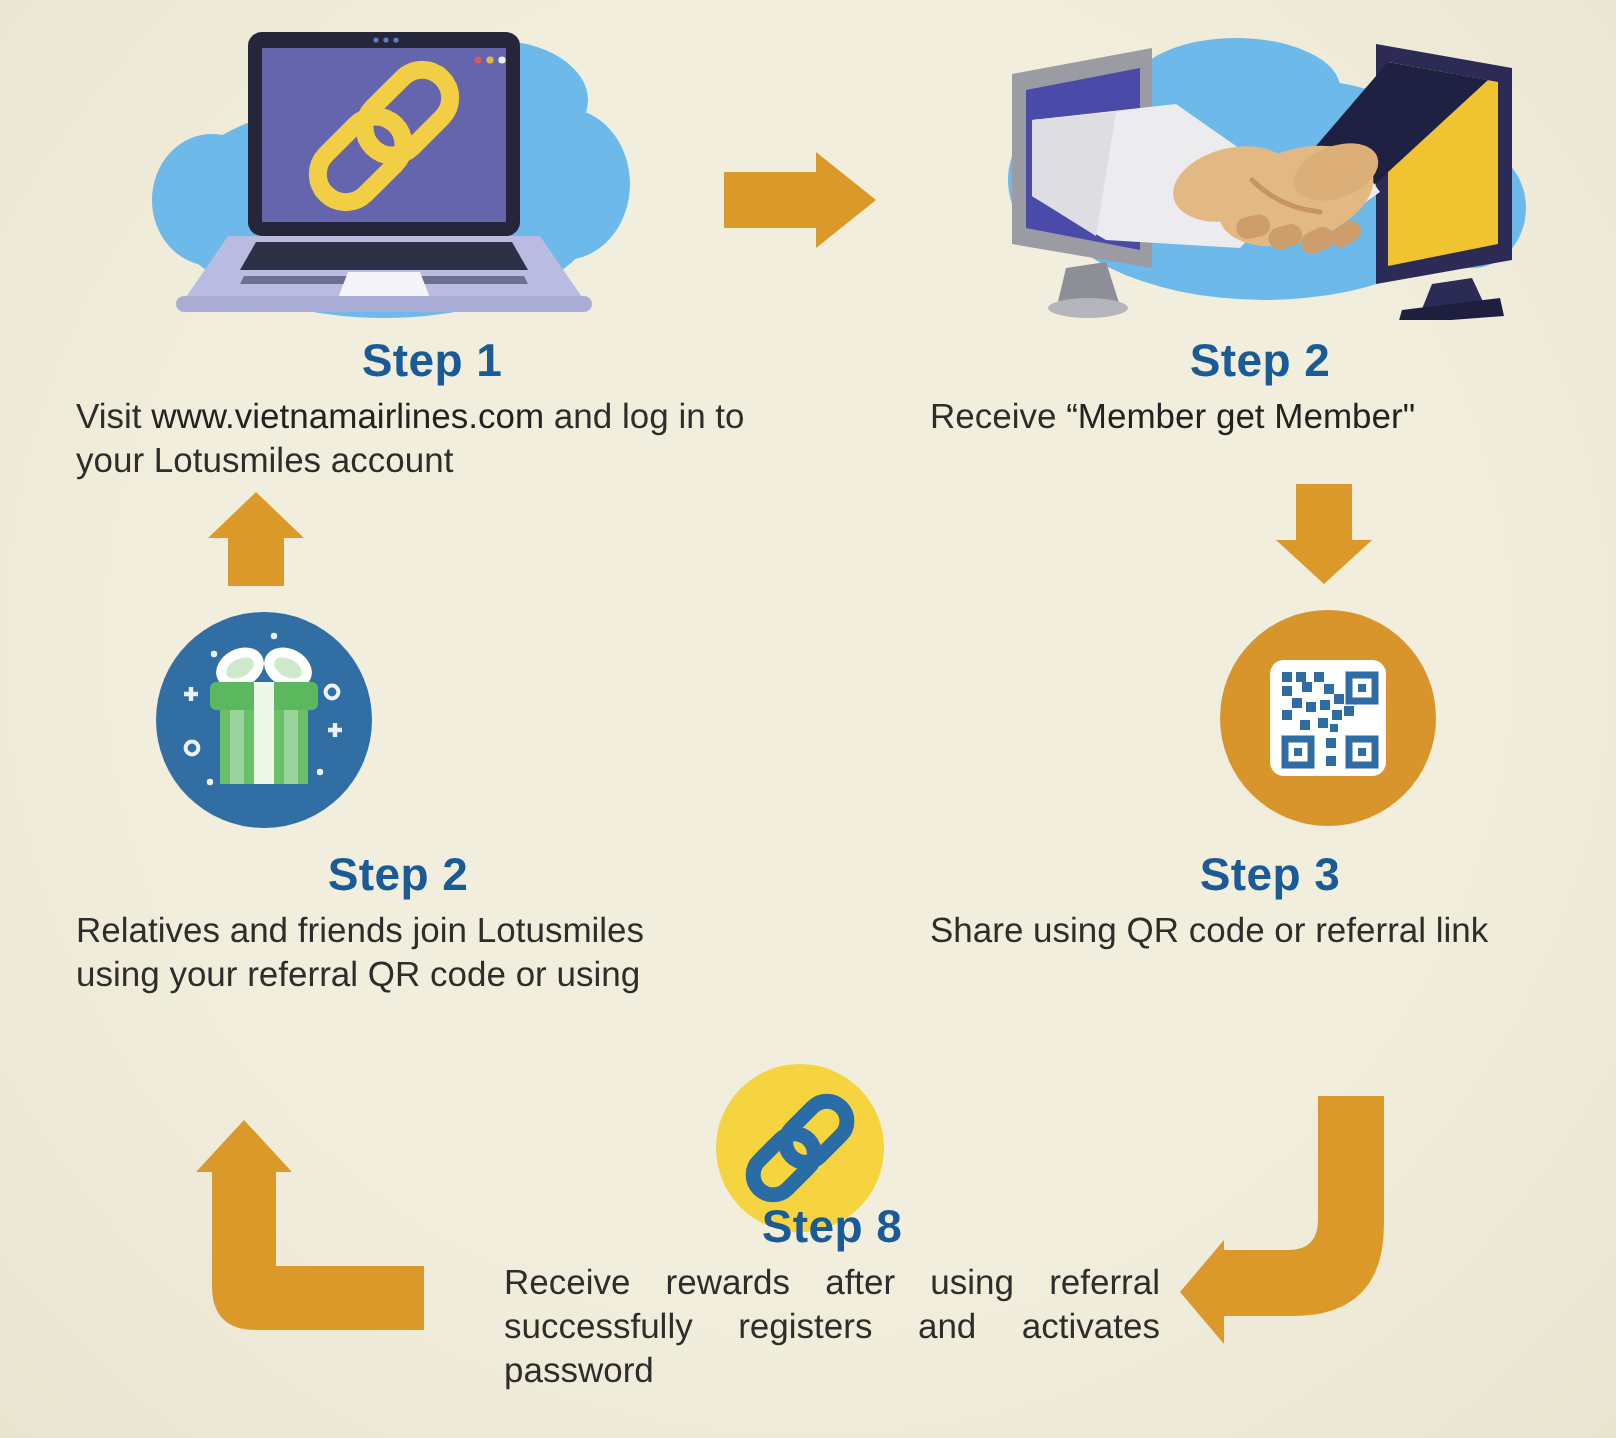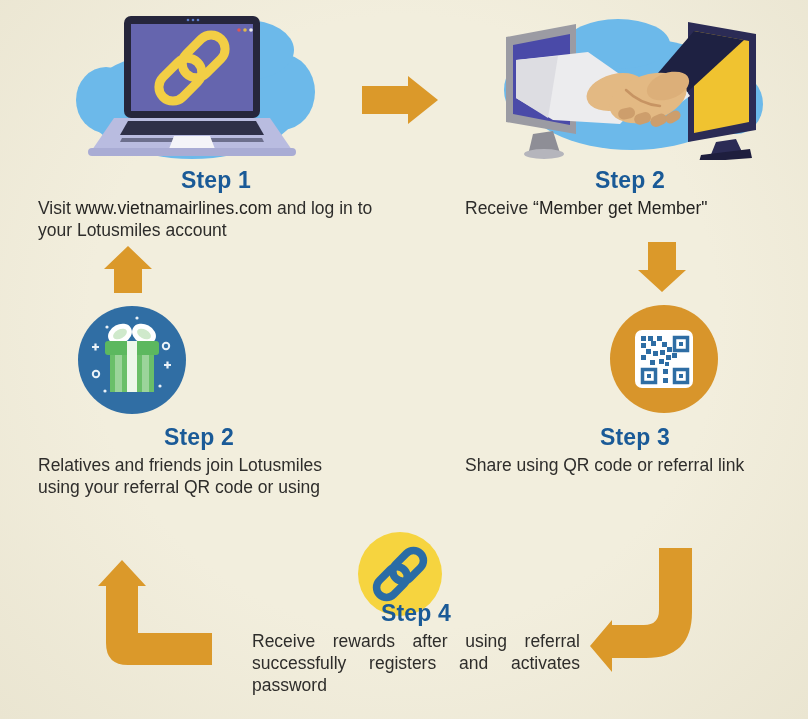--- a/index.html
+++ b/index.html
@@ -187,17 +187,17 @@
     <h3 class="step-title">Step 3</h3>
     <p class="step-text">Share using QR code or referral link</p>
   </div>
 
   <div class="abs" id="step4">
     <h3 class="step-title">Step 2</h3>
     <p class="step-text">Relatives and friends join Lotusmiles using your referral QR code or using</p>
   </div>
 
   <div class="abs" id="step5">
-    <h3 class="step-title">Step 4</h3>
+    <h3 class="step-title">Step 8</h3>
     <p class="step-text">Receive rewards after using referral successfully registers and activates password</p>
   </div>
 
 </div>
 
 </body></html>

